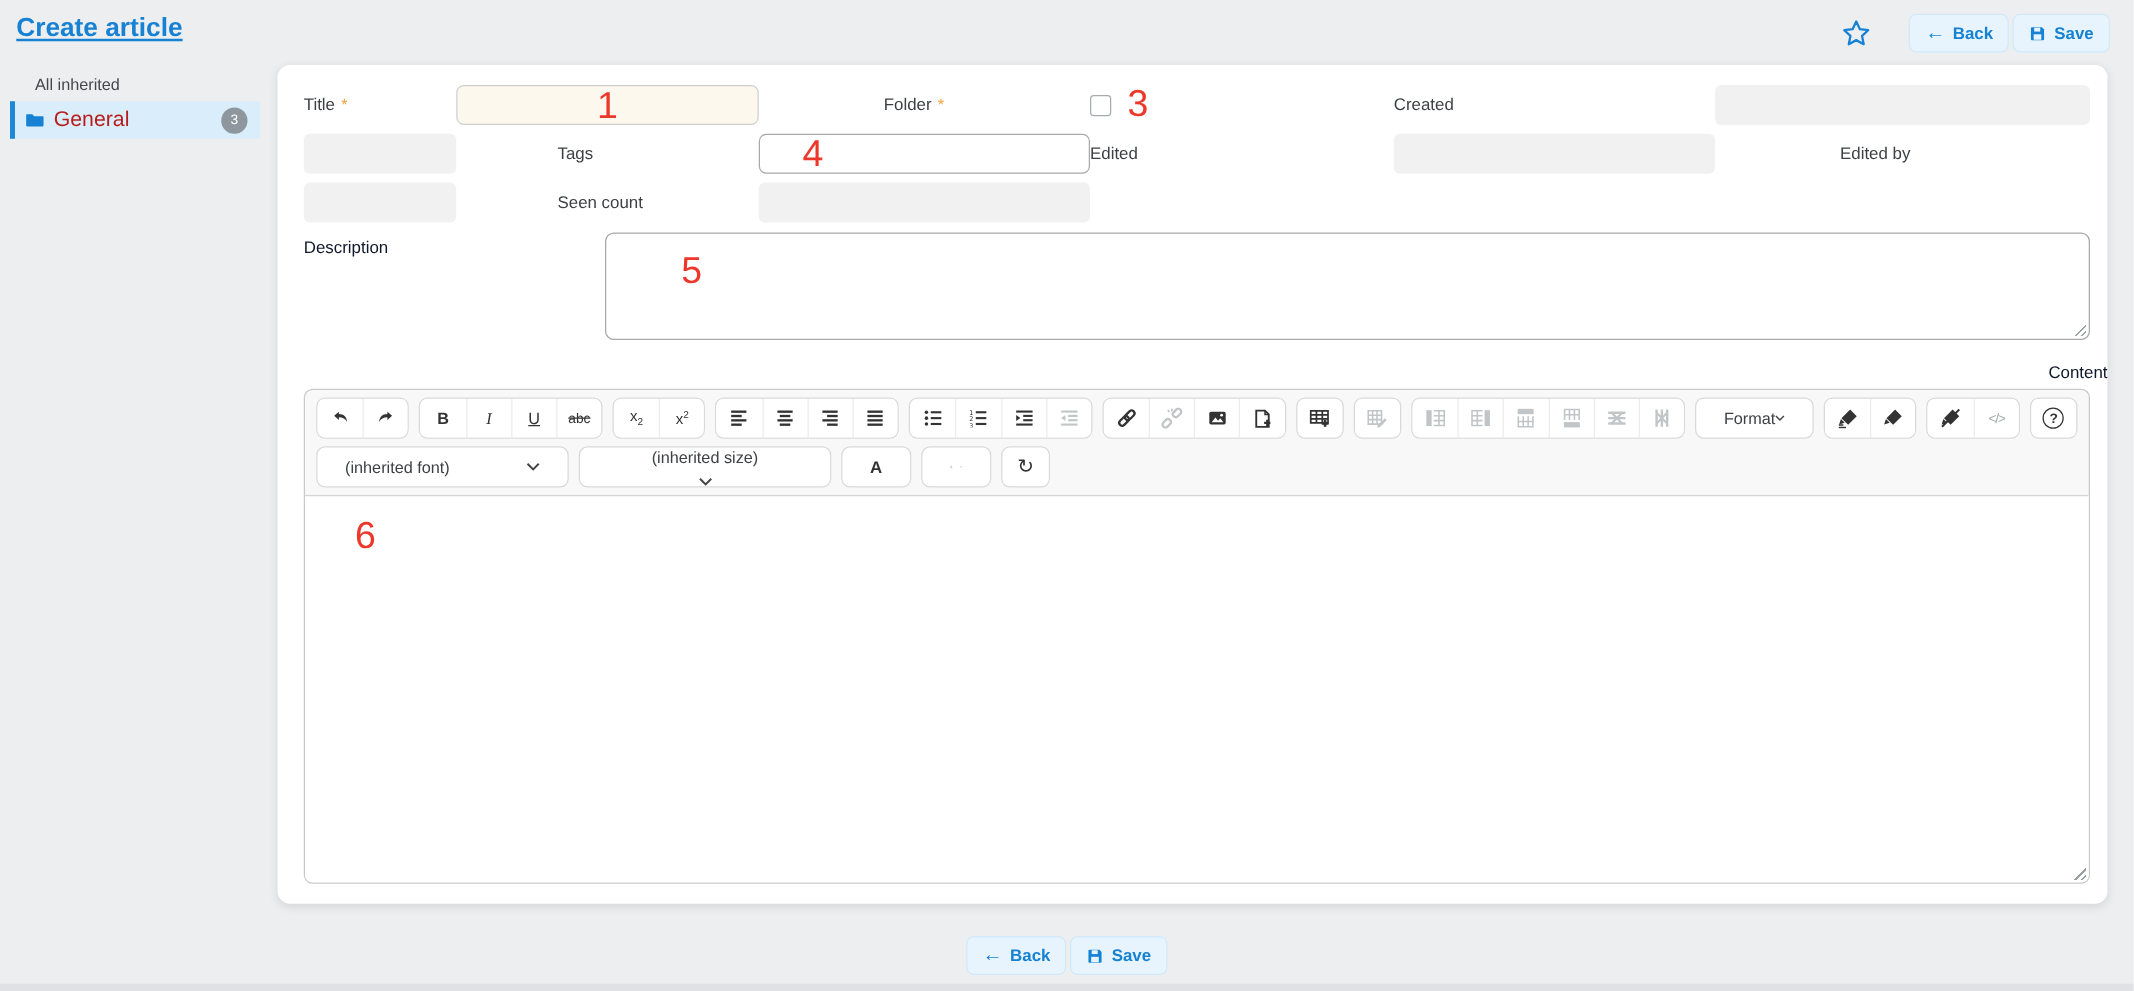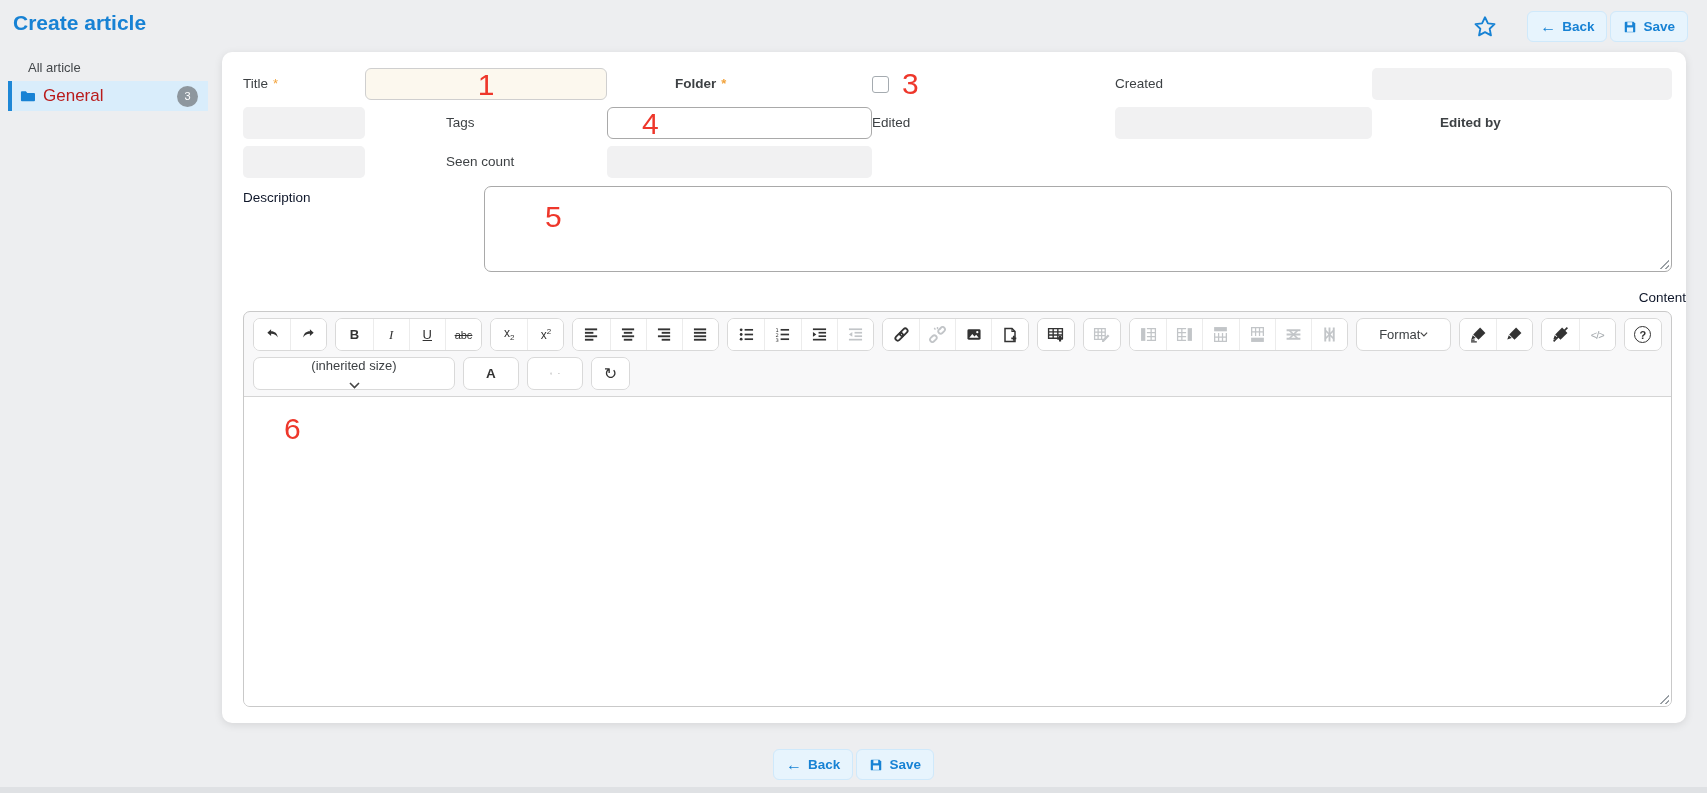--- a/index.html
+++ b/index.html
@@ -1,20 +1,20 @@
 <!DOCTYPE html>
 <html><head>
 <meta charset="utf-8">
 <style>
   * { box-sizing: border-box; margin: 0; padding: 0; }
   body { font-family: "Liberation Sans", sans-serif; }
   .screen { position: relative; width: 1707px; height: 793px; background: #edeef0; overflow: hidden; }
 
   
-  .page-title { position: absolute; left: 13px; top: 11px; font-size: 21px; font-weight: 700; color: #1782d4; }
+  .page-title { position: absolute; left: 13px; top: 11px; font-size: 21px; font-weight: 700; color: #1782d4; text-decoration: underline; }
   .top-actions { position: absolute; top: 11px; right: 19px; display: flex; align-items: center; gap: 3px; }
   .star-btn { background: none; border: none; margin-right: 26px; cursor: pointer; display: flex; }
   .btn { display: inline-flex; align-items: center; gap: 6px; height: 31px; padding: 0 12px;
          background: #e7f4fd; border: 1px solid #cfe9fb; border-radius: 6px;
          color: #1782d4; font-size: 13.5px; font-weight: 700; cursor: pointer; font-family: inherit; }
   .btn .arrow { font-size: 16px; font-weight: 700; line-height: 1; }
 
   
   .sidebar { position: absolute; left: 0; top: 52px; width: 208px; }
   .side-heading { padding: 8px 14px 6px 28px; font-size: 13px; color: #43474a; }
@@ -23,21 +23,21 @@
   .side-item .lbl { font-size: 17px; color: #b91c1c; }
   .badge { margin-left: auto; min-width: 21px; height: 21px; border-radius: 50%; background: #8e979e;
            color: #fff; font-size: 11px; display: flex; align-items: center; justify-content: center; }
 
   
   .card { position: absolute; left: 222px; top: 52px; width: 1464px; height: 671px;
           background: #fff; border-radius: 10px; box-shadow: 0 2px 8px rgba(0,0,0,.10); }
   .form-area { display: grid; grid-template-columns: 122px 242px 265px 243px 257px 1fr;
                row-gap: 7px; margin: 16px 14px 0 21px; }
   .flabel { font-size: 13.5px; color: #3d4144; line-height: 32px; white-space: nowrap; }
-  .flabel.c2 { padding-left: 68px; font-weight: bold; }
+  .flabel.c2 { padding-left: 100px; }
   .flabel.c3 { padding-left: 81px; }
   .req-star { color: #f2a33c; margin-left: 5px; font-size: 13px; }
   .fld { position: relative; height: 32px; border-radius: 6px; }
   .fld.req { background: #fcf8ee; border: 1px solid #cfcfcf; }
   .fld.txt { background: #fff; border: 1px solid #a9a9a9; }
   .fld.dis { background: #f1f1f2; border: none; border-radius: 5px; }
   .selbox { display: flex; align-items: center; justify-content: space-between; padding: 0 12px; cursor: pointer; }
   .selbox .val { font-size: 13.5px; color: #3d4144; }
   .pubcell { display: flex; align-items: center; }
   .checkbox { width: 17px; height: 17px; background: #fff; border: 1.5px solid #a5abb0; border-radius: 3px; cursor: pointer; }
@@ -107,21 +107,21 @@
       <svg width="14" height="14" viewBox="0 0 16 16">
         <path d="M2 3a1 1 0 011-1h9l2 2v9a1 1 0 01-1 1H3a1 1 0 01-1-1z" fill="#1782d4"></path>
         <rect x="5" y="2.5" width="5.5" height="3.5" fill="#e7f4fd"></rect>
         <rect x="4.5" y="8.5" width="7" height="5" fill="#e7f4fd"></rect>
       </svg>
       <span>Save</span>
     </button>
   </div>
 
   <div class="sidebar">
-    <div class="side-heading">All article</div>
+    <div class="side-heading">All inherited</div>
     <div class="side-item">
       <svg width="15" height="15" viewBox="0 0 16 16">
         <path d="M1 3.5c0-.6.4-1 1-1h4.2L7.8 4.3H15c.6 0 1 .4 1 1V12c0 .6-.4 1-1 1H2c-.6 0-1-.4-1-1z" fill="#1782d4"></path>
       </svg>
       <span class="lbl">General</span>
       <span class="badge">3</span>
     </div>
   </div>
 
   <div class="card">
@@ -411,20 +411,26 @@
             </button>
         </div>
         <div class="grp">
           <button class="tb">
               <span class="helpc">?</span>
             </button>
         </div>
       </div>
 
       <div class="tbr">
+        <div class="ddl fontsel">
+          <span class="val">(inherited font)</span>
+          <svg width="11" height="7" viewBox="0 0 11 7">
+              <path d="M1 1l4.5 4.5L10 1" fill="none" stroke="#444" stroke-width="1.6"></path>
+            </svg>
+        </div>
         <div class="ddl sizesel">
           <span class="val">(inherited size)</span>
           <svg width="11" height="7" viewBox="0 0 11 7">
               <path d="M1 1l4.5 4.5L10 1" fill="none" stroke="#444" stroke-width="1.6"></path>
             </svg>
         </div>
         <div class="ddl mini">
           <span class="aletter">A</span>
           <svg width="11" height="7" viewBox="0 0 11 7">
               <path d="M1 1l4.5 4.5L10 1" fill="none" stroke="#444" stroke-width="1.6"></path>

